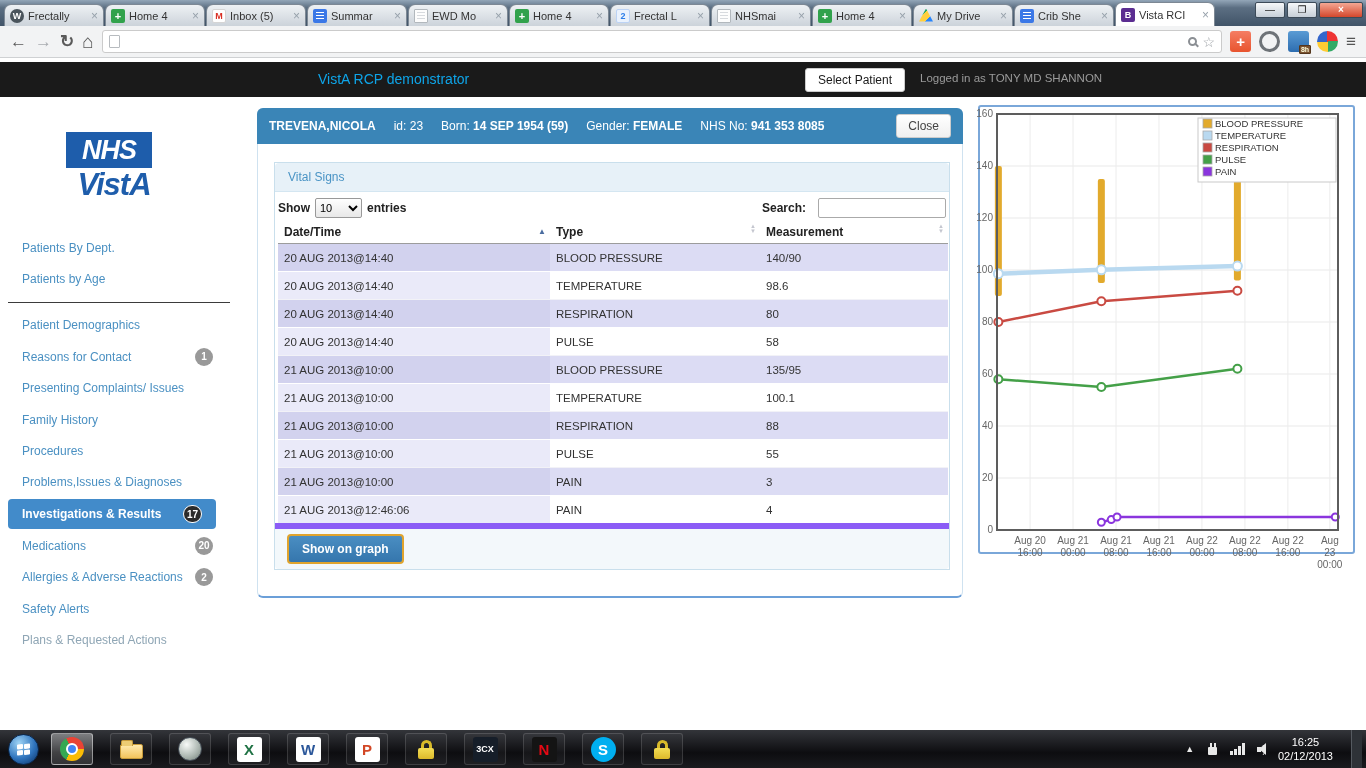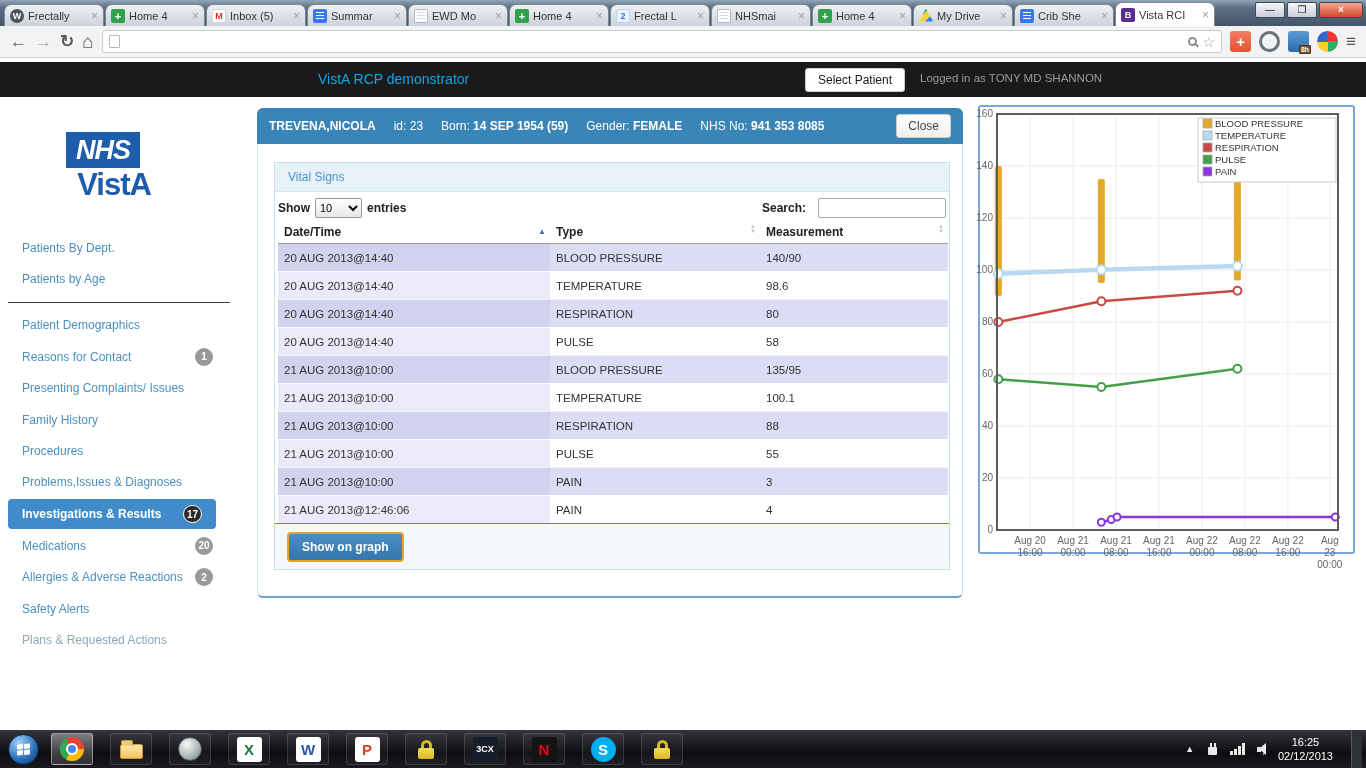--- a/index.html
+++ b/index.html
@@ -61,25 +61,25 @@
 
   
   .app-header{position:absolute;left:0;top:62px;width:1366px;height:35px;background:#1a1a1a;}
   .app-title{position:absolute;left:318px;top:9px;font-size:14px;color:#0ea5e9;}
   .select-patient-btn{position:absolute;left:805px;top:6px;height:24px;padding:0 12px;background:#fff;
     border:1px solid #ccc;border-radius:3px;font-size:12px;color:#1a1a1a;display:flex;align-items:center;}
   .logged-in{position:absolute;left:920px;top:10px;font-size:11.5px;color:#9a9a9a;}
 
   
   .sidebar{position:absolute;left:0;top:97px;width:255px;height:600px;background:#fff;}
-  .nhs-box{position:absolute;left:66px;top:35px;width:74px;height:36px;background:#1e5dab;
+  .nhs-box{position:absolute;left:66px;top:35px;width:86px;height:36px;background:#1e5dab;
     display:flex;align-items:center;justify-content:center;}
   .nhs-box span{color:#fff;font-weight:bold;font-style:italic;font-size:27px;letter-spacing:-1px;}
   .vista-word{position:absolute;left:64px;top:70px;width:100px;text-align:center;color:#1e5dab;
-    font-weight:bold;font-size:31px;letter-spacing:-1px;}
+    font-weight:bold;font-style:italic;font-size:31px;letter-spacing:-1px;}
   .side-nav{position:absolute;left:0;top:135px;width:255px;}
   .side-item{position:relative;height:31.4px;display:flex;align-items:center;padding-left:22px;
     font-size:12px;color:#4a90c2;cursor:pointer;}
   .side-item.muted{color:#8fa6b5;}
   .side-item.active{background:#428bca;color:#fff;font-weight:bold;width:208px;margin-left:8px;
     padding-left:14px;border-radius:4px;height:30px;margin-top:1px;margin-bottom:1px;}
   .side-badge{position:absolute;right:42px;top:50%;transform:translateY(-50%);min-width:18px;height:18px;
     border-radius:9px;background:#999;color:#fff;font-size:10px;font-weight:bold;
     display:flex;align-items:center;justify-content:center;padding:0 3px;}
   .side-item.active .side-badge{background:#2b2b2b;border:1px solid #fff;right:14px;}
@@ -114,21 +114,21 @@
   tr.row-odd td.c0{background:#d2d2ee;}
   tr.row-even td{background:#fff;border-bottom:1px solid #f2f2f7;}
   tr.row-even td.c0{background:#eaeaf9;}
   .tbl-footer{display:flex;align-items:center;padding:5px 4px 0 4px;font-size:11.5px;color:#333;}
   .paging{margin-left:auto;display:flex;align-items:center;gap:6px;padding-right:2px;}
   .pg-arrow{font-size:10px;}
   .pg-prev-arrow{color:#9a9a9a;}
   .pg-next-arrow{color:#3f6fb5;}
   .pg-text{font-size:11.5px;color:#555;}
   .graph-btn-row{position:absolute;left:0;bottom:0;width:100%;height:46px;background:#f3f8fb;
-    border-top:1px solid #8b5cf6;border-radius:0 0 4px 4px;display:flex;align-items:center;padding-left:12px;}
+    border-top:6px solid #8b5cf6;border-radius:0 0 4px 4px;display:flex;align-items:center;padding-left:12px;}
   .graph-btn{background:linear-gradient(#4a8ec2,#3576ad);color:#fff;font-weight:bold;font-size:12px;
     padding:6px 13px;border:2px solid #e0a42e;border-radius:4px;}
 
   
   .chart-box{position:absolute;left:978px;top:105px;width:377px;height:449px;background:#fff;
     border:2px solid #7aa7d9;border-radius:3px;overflow:visible;}
   .chart-box svg{overflow:visible;display:block;}
 
   
   .taskbar{position:absolute;left:0;top:730px;width:1366px;height:38px;

